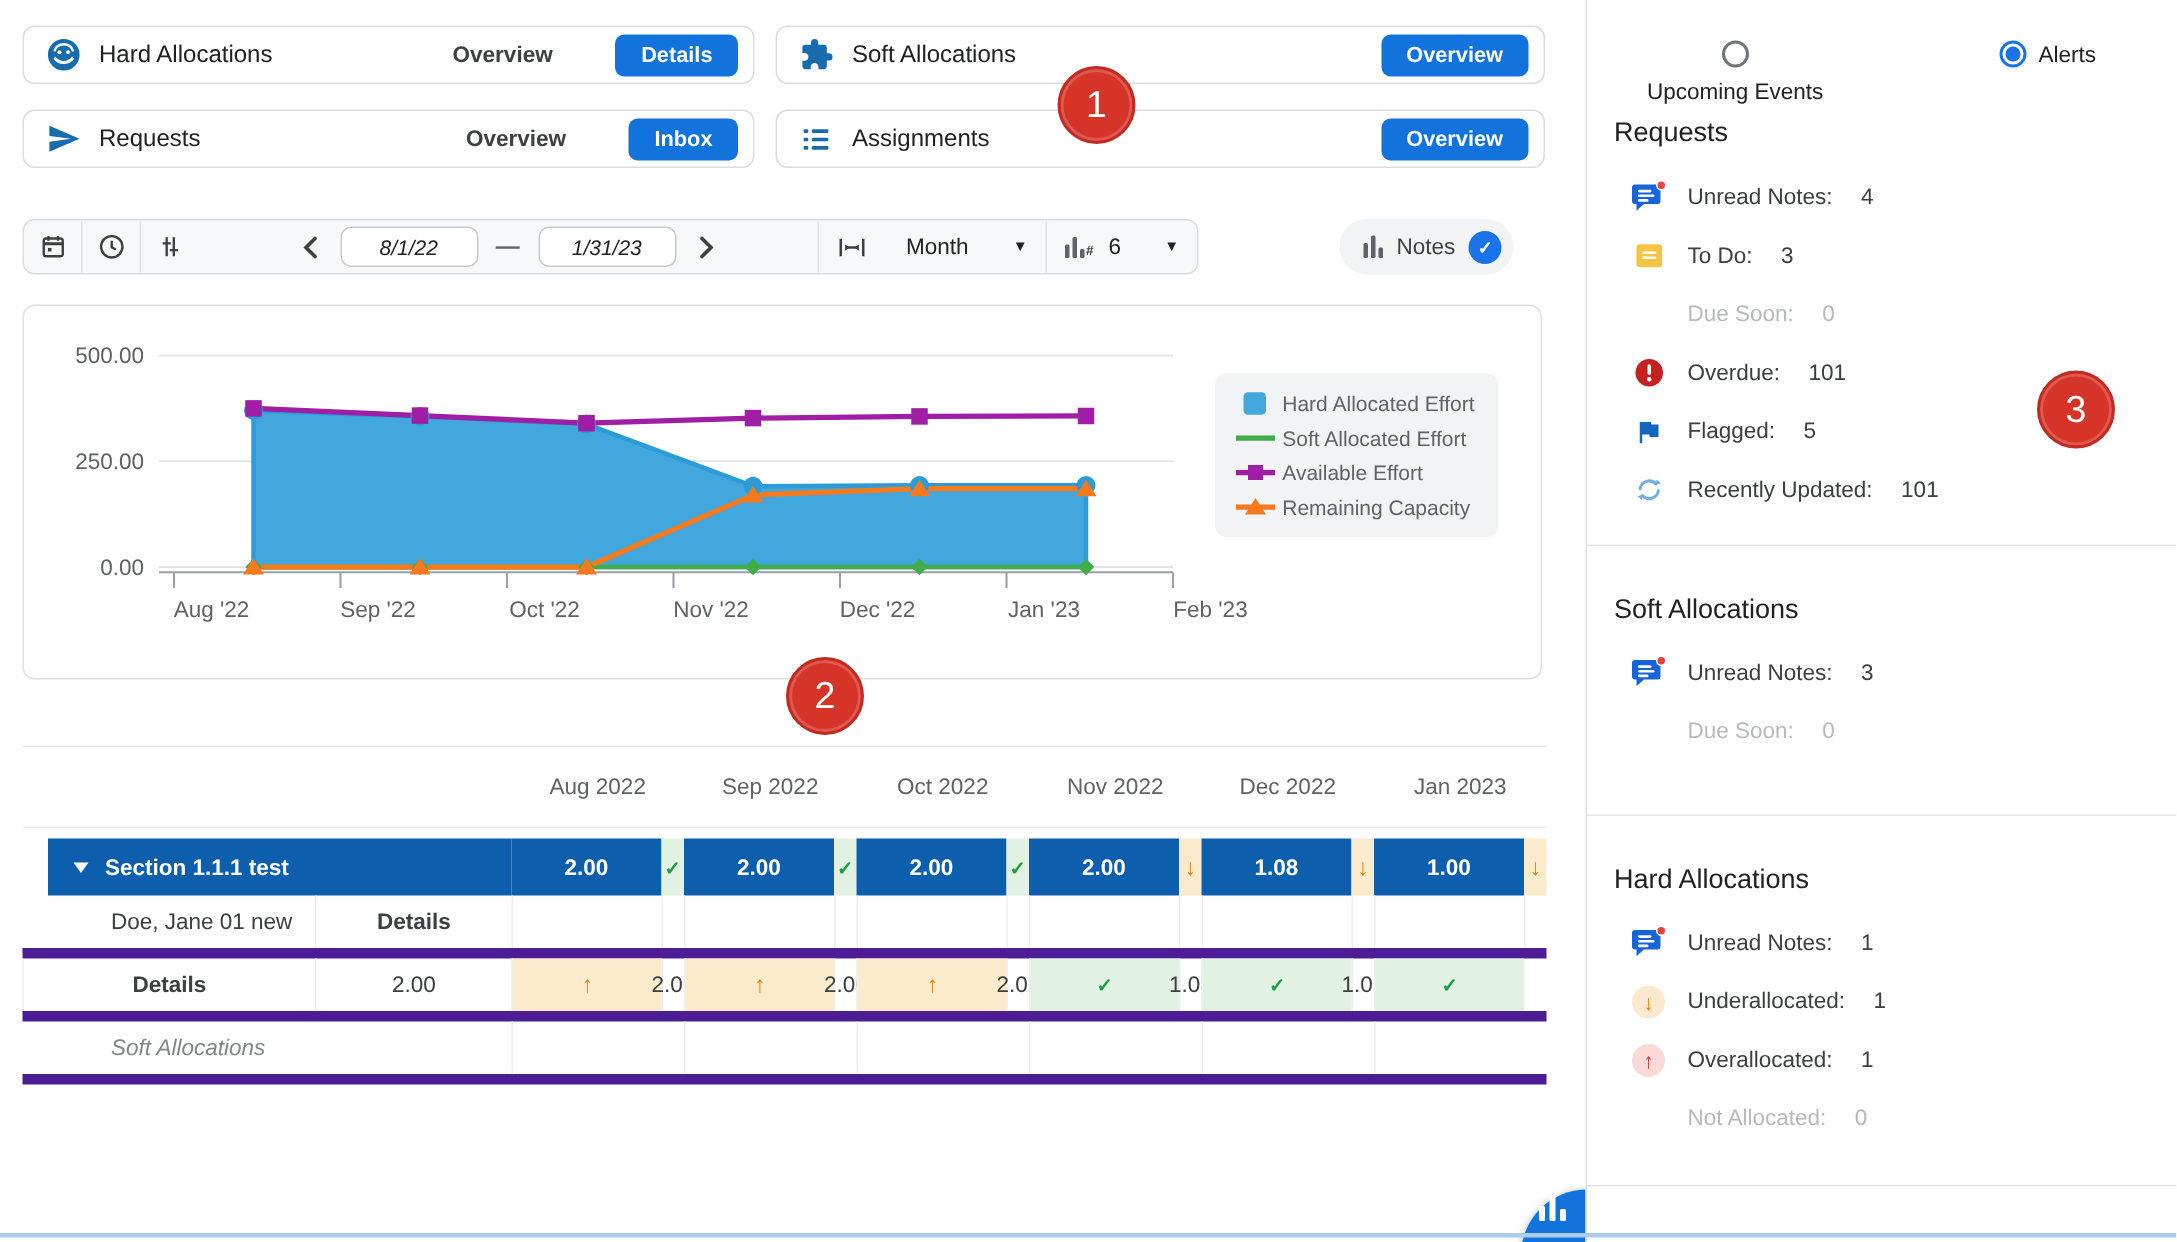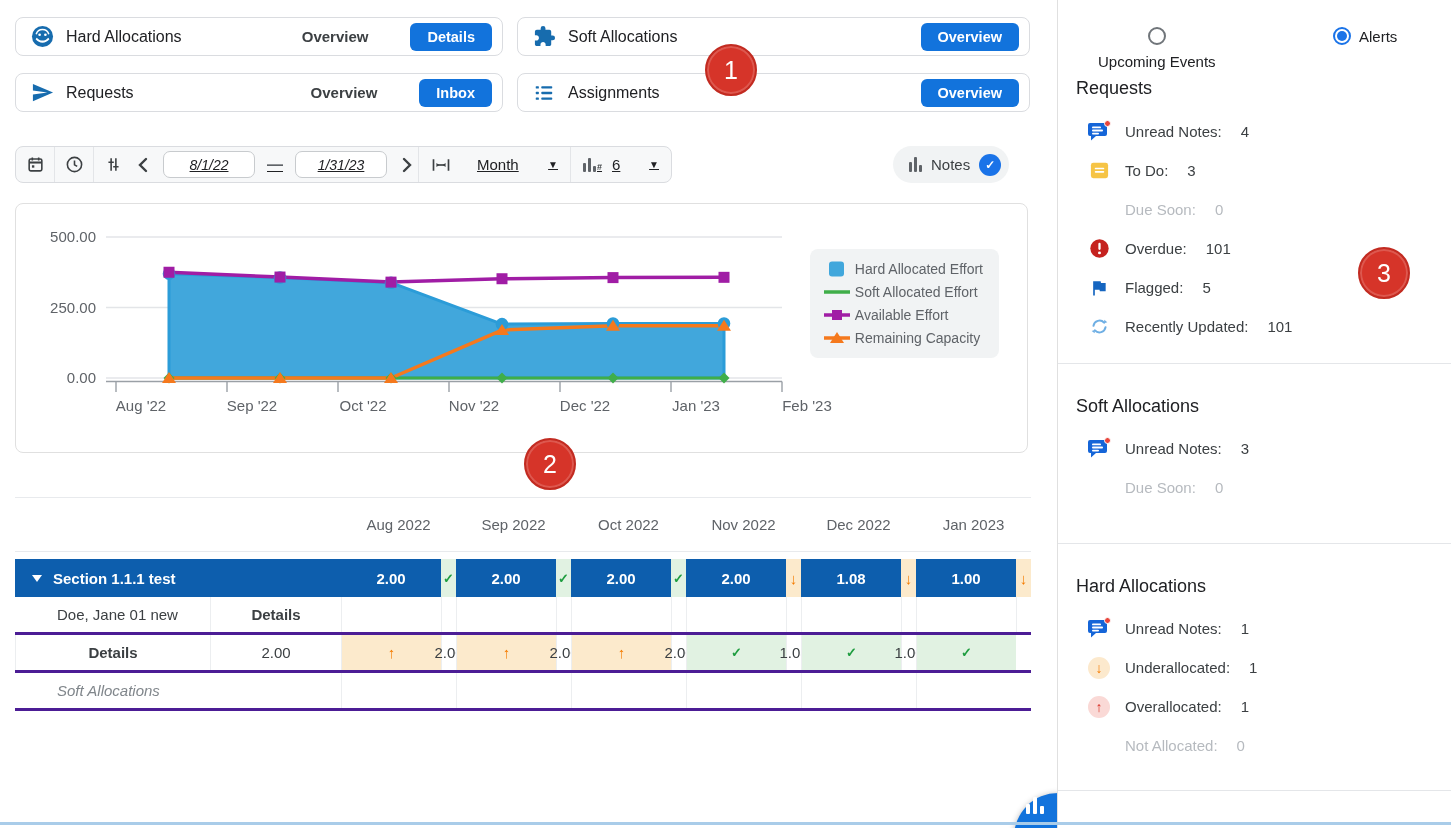--- a/index.html
+++ b/index.html
@@ -12,22 +12,22 @@
   .card{height:39px;box-sizing:border-box;border:1px solid #DADCE0;border-radius:8px;
         background:#fff;display:flex;align-items:center;padding:0 10px 0 14px;}
   .card .cicon{width:24px;height:24px;display:flex;align-items:center;justify-content:center;flex:none;}
   .card-label{font-size:16px;color:#202124;margin-left:12px;}
   .spacer{flex:1;}
   .card-overview{font-size:15px;font-weight:700;color:#3C4043;margin-right:42px;cursor:pointer;}
   .btn{background:#1273DC;color:#fff;font-weight:700;font-size:14.5px;border:none;border-radius:6px;
        padding:6px 17px;cursor:pointer;font-family:inherit;}
 
   
-  .toolbar{position:absolute;left:15px;top:146px;width:657px;height:37px;box-sizing:border-box;
-           border:1px solid #DADCE0;border-radius:8px;background:#F7F8F9;display:flex;align-items:stretch;text-decoration:underline;}
+  .toolbar{position:absolute;left:15px;top:146px;width:784px;height:37px;box-sizing:border-box;
+           border:1px solid #DADCE0;border-radius:8px;background:#F7F8F9;display:flex;align-items:stretch;}
   .tb-icon{width:38px;display:flex;align-items:center;justify-content:center;
            border-right:1px solid #E3E5E8;cursor:pointer;}
   .tb-dates{flex:1;display:flex;align-items:center;justify-content:center;gap:12px;
             border-right:1px solid #E3E5E8;}
   .date-input{width:92px;height:27px;box-sizing:border-box;border:1px solid #C8CBCE;border-radius:7px;
               background:#fff;text-align:center;font-style:italic;font-size:14px;color:#202124;
               font-family:inherit;}
   .nav-arrow{background:none;border:none;cursor:pointer;display:flex;align-items:center;padding:2px;}
   .dash{color:#5F6368;font-weight:700;}
   .tb-month{width:152px;box-sizing:border-box;display:flex;align-items:center;gap:26px;padding:0 12px;
@@ -50,24 +50,24 @@
           padding:12px 16px 12px 14px;display:flex;flex-direction:column;gap:7px;}
   .legend-item{display:flex;align-items:center;gap:5px;font-size:14px;color:#5F6368;}
 
   
   .alloc-table{position:absolute;left:15px;top:497px;width:1016px;}
   .t-grid{display:grid;grid-template-columns:195px 131px repeat(6,100px 15px);}
   .t-header{height:55px;box-sizing:border-box;border-top:1px solid #E8EAED;border-bottom:1px solid #E8EAED;
             align-items:center;}
   .t-header .hcell{grid-column:span 2;text-align:center;font-size:15px;color:#5F6368;}
   .t-rows{margin-top:7px;}
-  .row{align-items:stretch;border-bottom:3px solid #4c1d95;height:35px;}
+  .row{align-items:stretch;border-bottom:7px solid #4c1d95;height:35px;}
   .row.section{height:38px;border-bottom:none;}
   .cell{display:flex;align-items:center;justify-content:center;font-size:15px;color:#3C4043;}
-  .cell.name{justify-content:flex-start;padding-left:42px;}
+  .cell.name{justify-content:flex-start;padding-left:42px;margin-left:17px;}
   .cell.details{font-weight:700;border-left:1px solid #ECEEF0;cursor:pointer;}
   .cell.month{border-left:1px solid #ECEEF0;}
   .cell.status{border-left:1px solid #ECEEF0;font-weight:700;}
   .row.section .cell{border-left:none;background:#0D5EAD;color:#fff;font-weight:700;}
   .row.section .cell.name{padding-left:17px;gap:11px;cursor:pointer;}
   .row.section .cell.status{background:#fff;}
   .row.group .cell{border-left:none;}
   .row.group .cell.month{border-left:1px solid #ECEEF0;}
   .row.group .cell.name{font-style:italic;color:#80868B;}
   .st-ok-bg{background:#E1F2E2 !important;}

